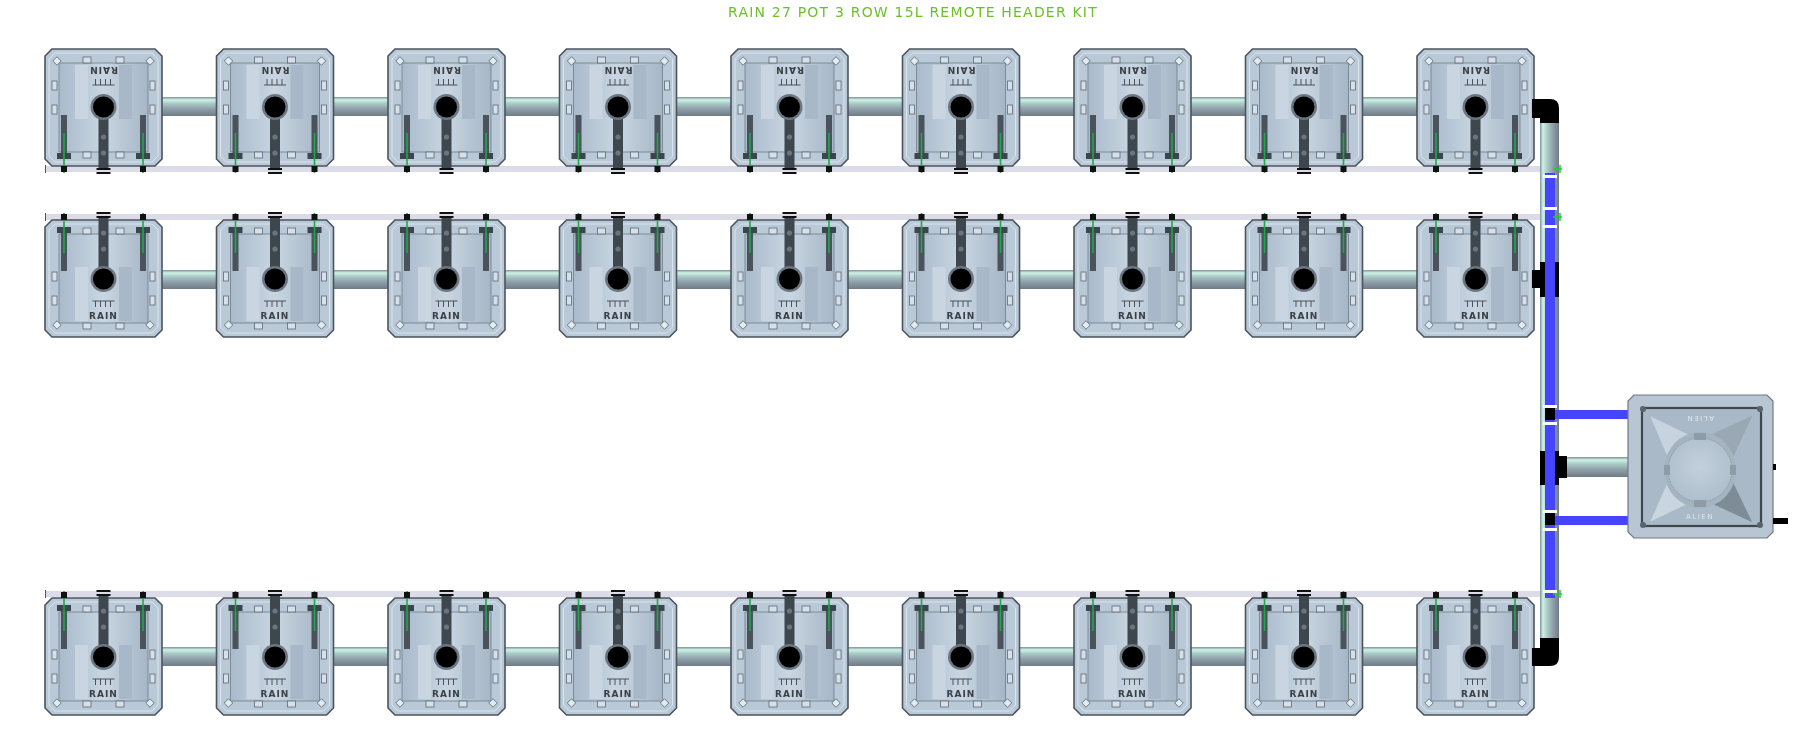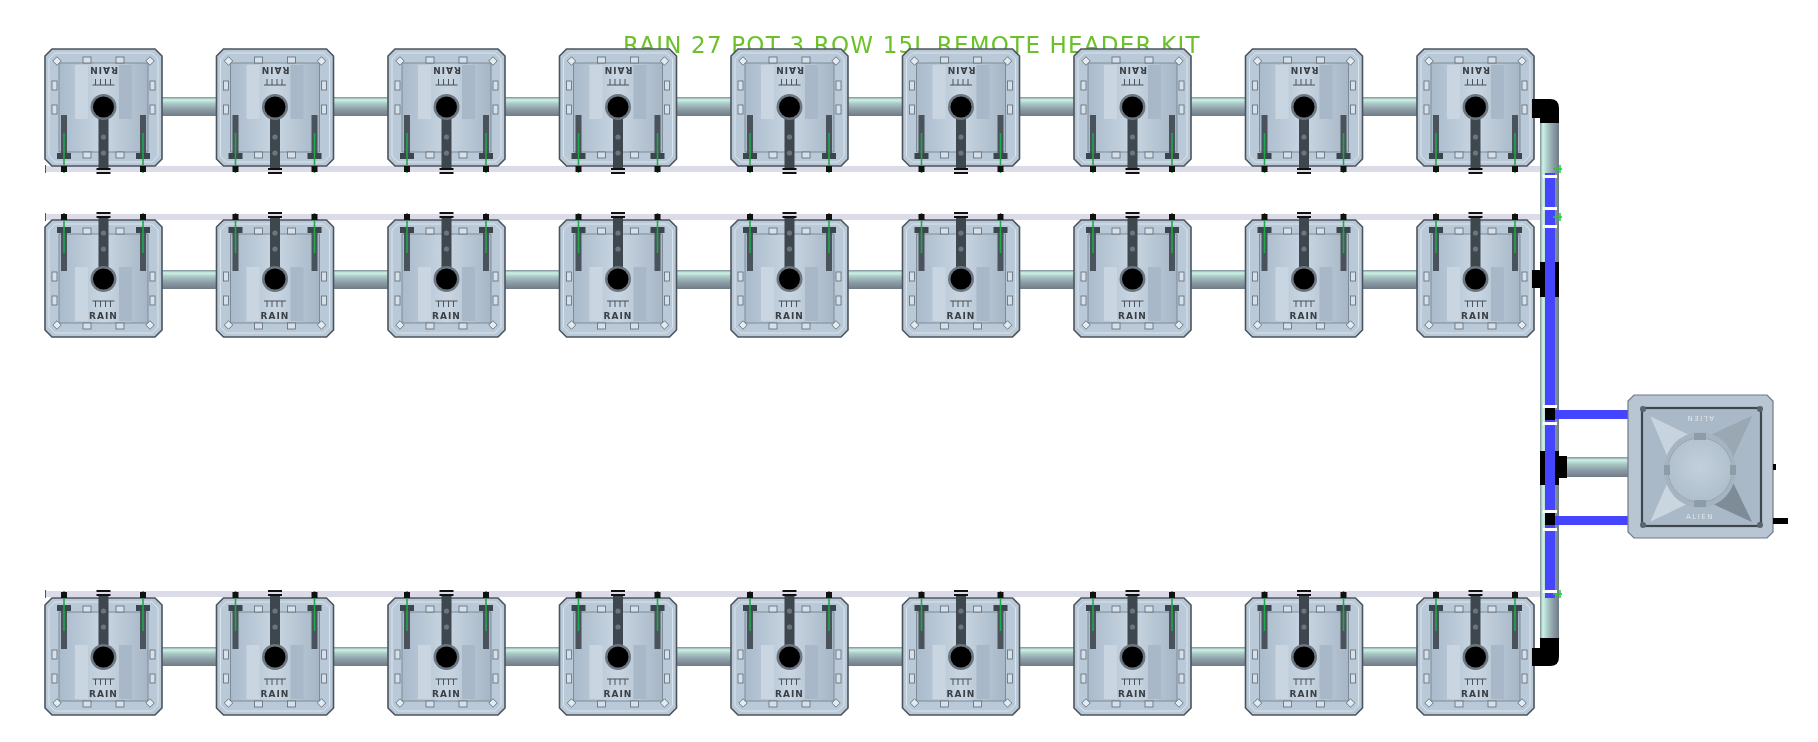--- a/index.html
+++ b/index.html
@@ -1,22 +1,21 @@
 <!DOCTYPE html>
 <html><head>
 <meta charset="utf-8">
 <style>
   html, body { margin: 0; padding: 0; background: #ffffff; }
   body { width: 1818px; height: 742px; position: relative; overflow: hidden; font-family: "DejaVu Sans", sans-serif; }
   #title {
-    position: absolute; left: 0; top: 1px; width: 1818px; text-align: left;
-    font-family: "DejaVu Sans", sans-serif; font-size: 23px; letter-spacing: 1.2px;
+    position: absolute; left: 0; top: 1px; width: 1818px; text-align: center;
+    font-family: "DejaVu Sans", sans-serif; font-size: 14px; letter-spacing: 1.2px;
     color: #6cc12a; font-weight: normal; line-height: 24px;
     transform: scaleX(1.0);
-    margin-top: 33px;
   }
   #title-wrap { position: absolute; left: 623px; top: 0; width: 580px; height: 26px; overflow: visible; }
   #title-wrap #title { position: static; width: 580px; }
   svg#diagram { position: absolute; left: 0; top: 0; }
   .pot-label { font-family: "DejaVu Sans", sans-serif; font-size: 9px; font-weight: bold; fill: #3a4046; letter-spacing: 1px; }
   .res-label { font-family: "DejaVu Sans", sans-serif; font-size: 7px; fill: #dfe6ee; letter-spacing: 1.5px; }
 </style>
 </head>
 <body>
 

